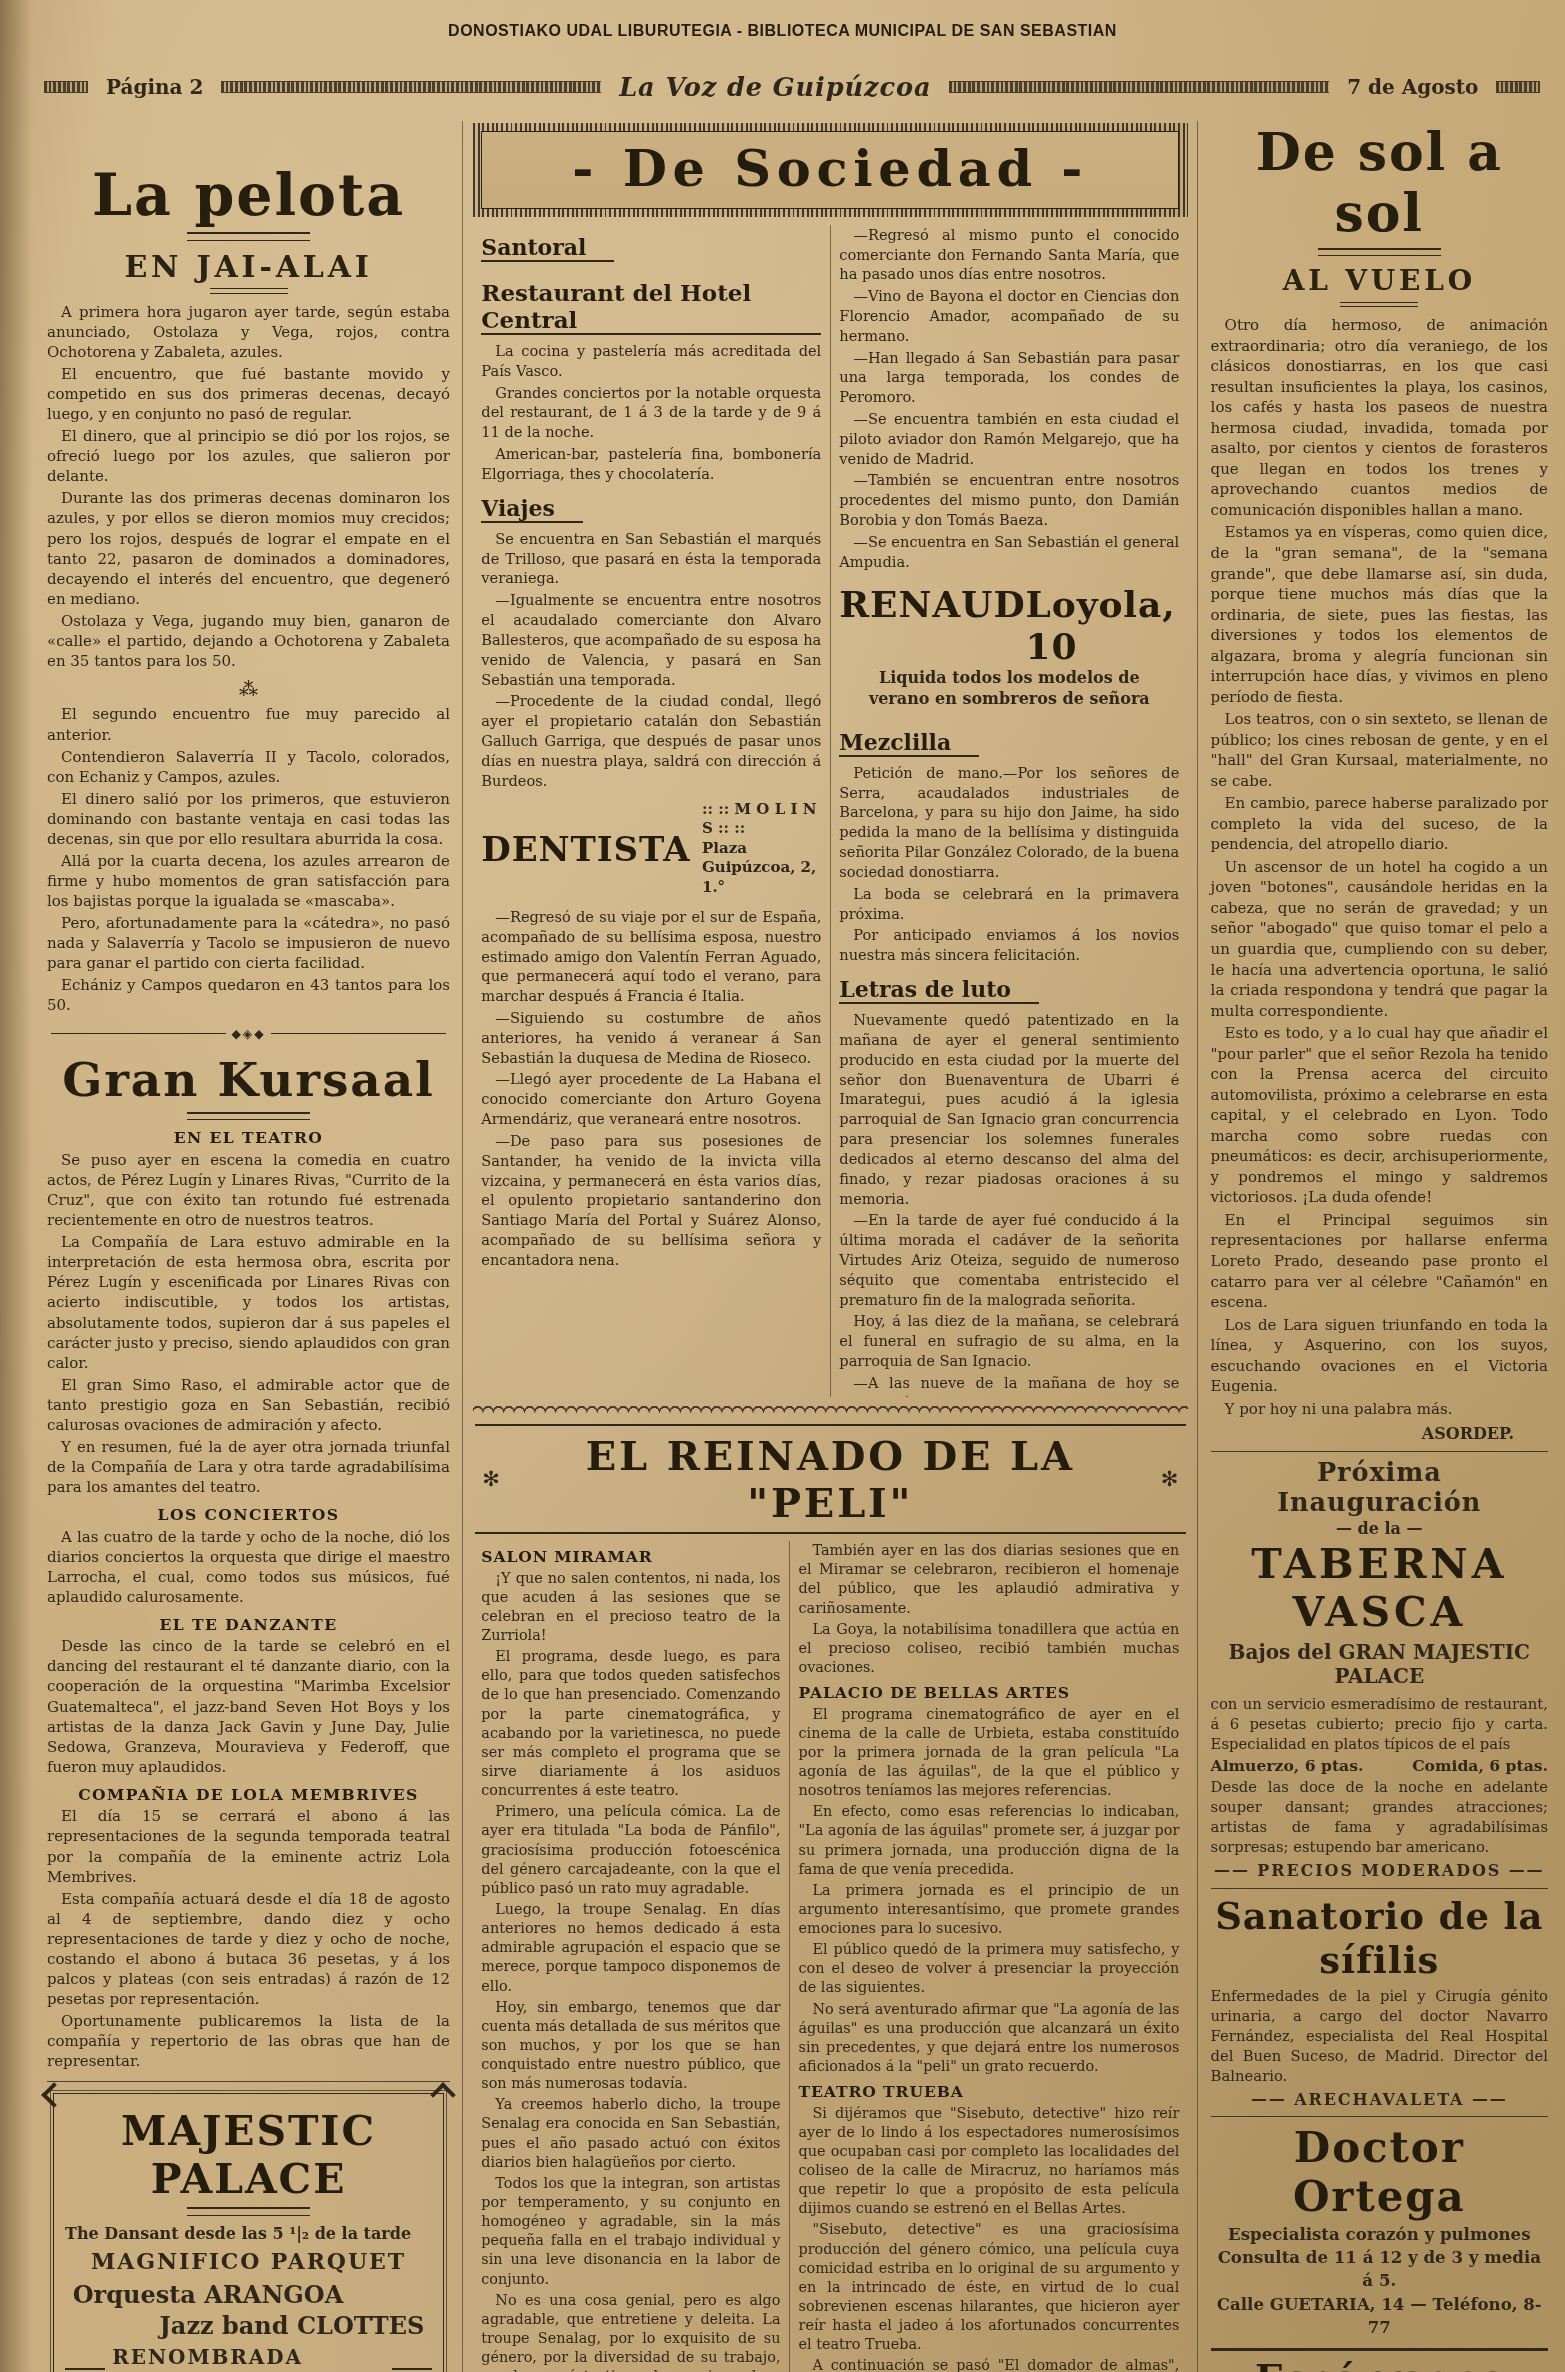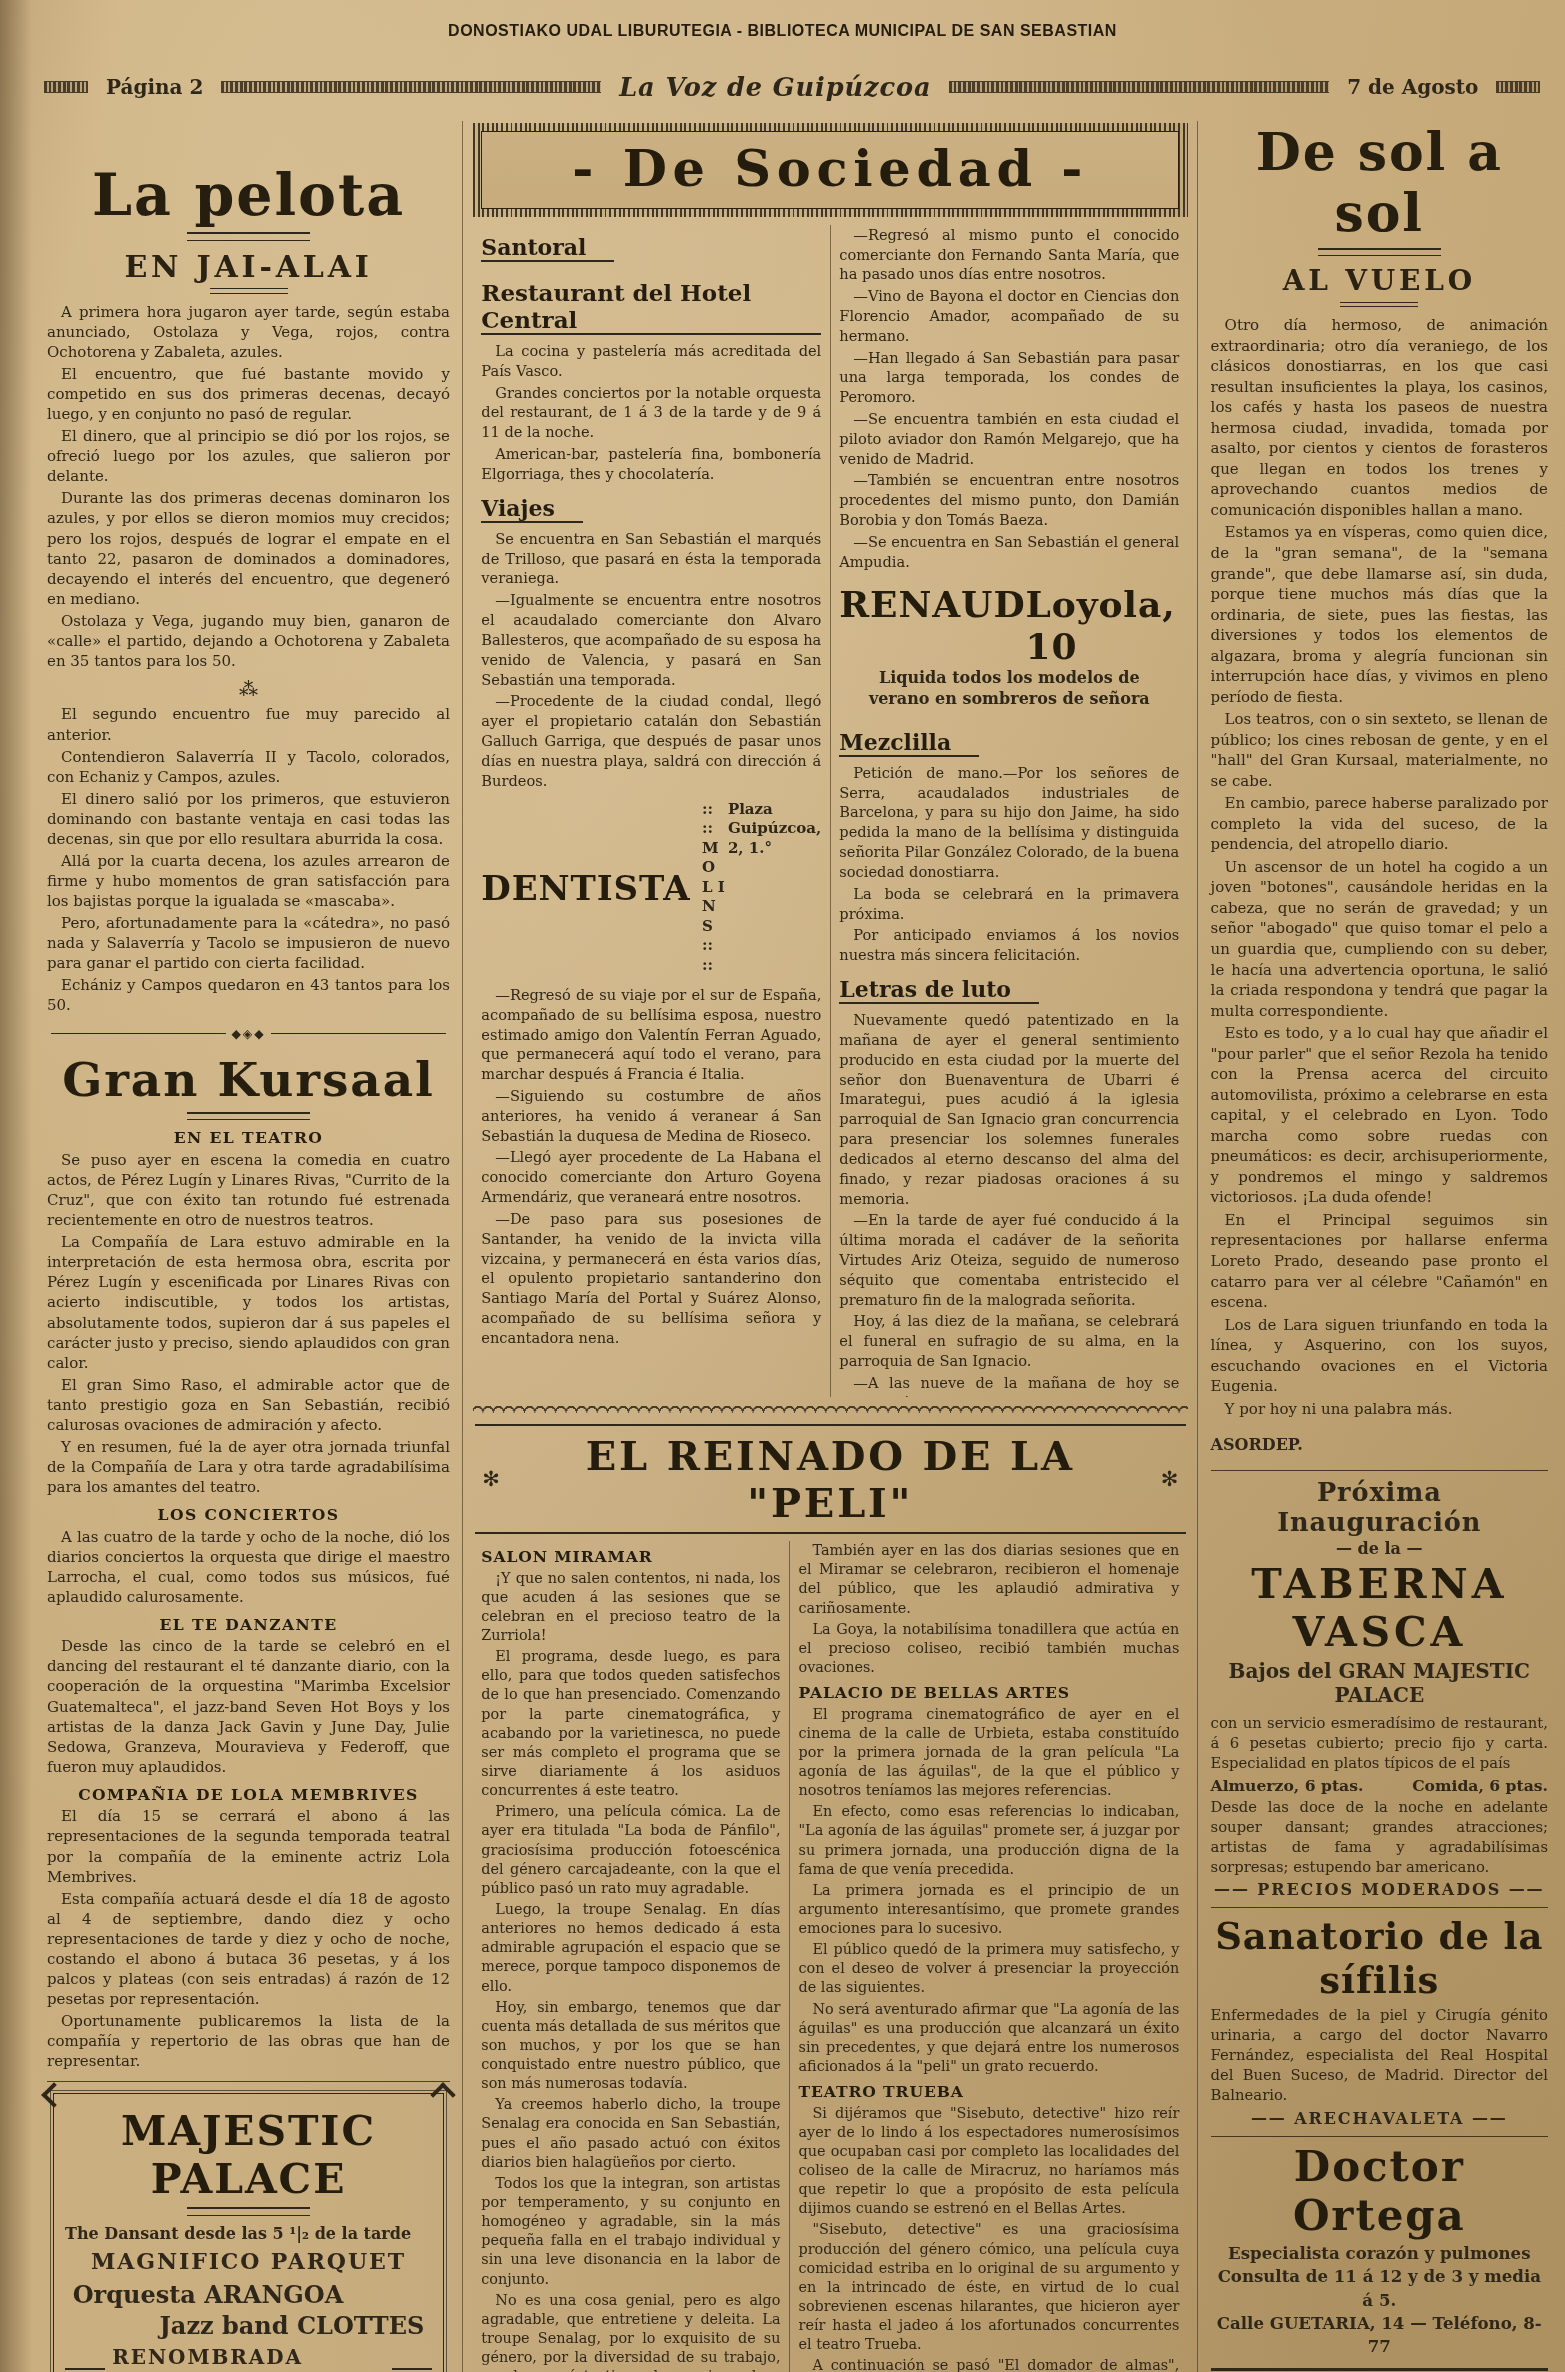--- a/index.html
+++ b/index.html
@@ -54,40 +54,40 @@
   .soc-banner-inner{background:linear-gradient(#cbb083,#c7ab7c);border:1.9px solid #2a2112;
     text-align:center;font-size:51px;font-weight:bold;letter-spacing:5.7px;color:#241c0d;padding:5.7px 0 9.5px;}
   .soc-cols{display:flex;height:1172px;overflow:hidden;}
   .soc-col{width:50%;padding:0 8.5px;min-width:0;}
   .soc-col.left{border-right:0.9px solid rgba(47,39,25,.55);}
   .sidehead{font-size:22px;font-weight:bold;margin:9.5px 0 3.8px;color:#241d10;}
   .sidehead.ruled{border-bottom:2.8px double #2f2719;display:inline-block;padding-right:28px;margin-bottom:5.7px;}
   .hotelhead{font-size:23px;font-weight:bold;border-bottom:2.8px double #2f2719;margin:11.4px 0 5.7px;color:#241d10;}
   .dentista{display:flex;align-items:center;gap:11.4px;margin:9.5px 0;}
   .dent-title{font-size:34px;font-weight:bold;letter-spacing:0.9px;color:#241c0d;}
-  .dent-right{display:flex;flex-direction:row;font-weight:bold;font-size:15px;line-height:1.3;}
+  .dent-right{display:flex;flex-direction:column;font-weight:bold;font-size:15px;line-height:1.3;}
   .renaud{margin:11.4px 0 9.5px;}
   .renaud-top{display:flex;justify-content:space-between;align-items:baseline;
     font-size:36px;font-weight:bold;color:#241c0d;letter-spacing:0.9px;}
   .renaud-sub{text-align:center;font-weight:bold;font-size:16px;line-height:1.35;}
   .wavy{height:8.5px;margin:7.6px 0;
     background:radial-gradient(circle at 4.7px 8.5px, transparent 4.7px, rgba(47,39,25,.85) 4.7px 6.6px, transparent 6.6px);
     background-size:10.4px 8.5px;background-repeat:repeat-x;}
   
   .peli{flex:1;display:flex;flex-direction:column;overflow:hidden;}
   .peli-banner{display:flex;align-items:center;gap:9.5px;border-top:2.8px solid #2f2719;border-bottom:2.8px solid #2f2719;
     margin:3.8px 1.9px 7.6px;padding:5.7px 7.6px;}
   .peli-banner h2{flex:1;margin:0;text-align:center;font-size:40px;letter-spacing:2.8px;color:#241c0d;}
   .peli-orn{font-size:21px;color:#2f2719;}
   .peli-cols{flex:1;display:flex;overflow:hidden;}
   .peli-col{padding:0 8.5px;min-width:0;}
   .peli-col.left{width:44%;border-right:0.9px solid rgba(47,39,25,.55);}
   .peli-col.right{width:56%;}
   .peli-subhead{font-weight:bold;font-size:15.6px;letter-spacing:0.9px;margin:5.7px 0 2.8px;color:#241d10;}
-  .signature{font-weight:bold;font-size:16px;padding-right:34px;margin:16px 0;}
+  .signature{text-align:right;font-weight:bold;font-size:16px;padding-right:34px;margin:5px 0;}
   
   .ad-rule{border:none;border-top:1.9px solid rgba(47,39,25,.85);margin:7.6px 0 5.7px;}
   .adcenter{text-align:center;}
   .tv-l1{font-size:25.6px;font-weight:bold;letter-spacing:0.9px;}
   .tv-l2{font-weight:bold;font-size:16px;margin:1.9px 0;}
   .tv-title{font-size:41px;font-weight:bold;letter-spacing:3.8px;color:#241c0d;}
   .tv-l3{font-weight:bold;font-size:20px;margin:3.8px 0 5.7px;}
   .tv-para{font-size:14.8px;line-height:1.35;text-align:justify;margin:0 0 2.8px;}
   .tv-prices{display:flex;justify-content:space-between;font-weight:bold;font-size:15.6px;margin:1.9px 0;}
   .tv-footer{text-align:center;font-weight:bold;letter-spacing:1.9px;font-size:16px;margin:3.8px 0;}

